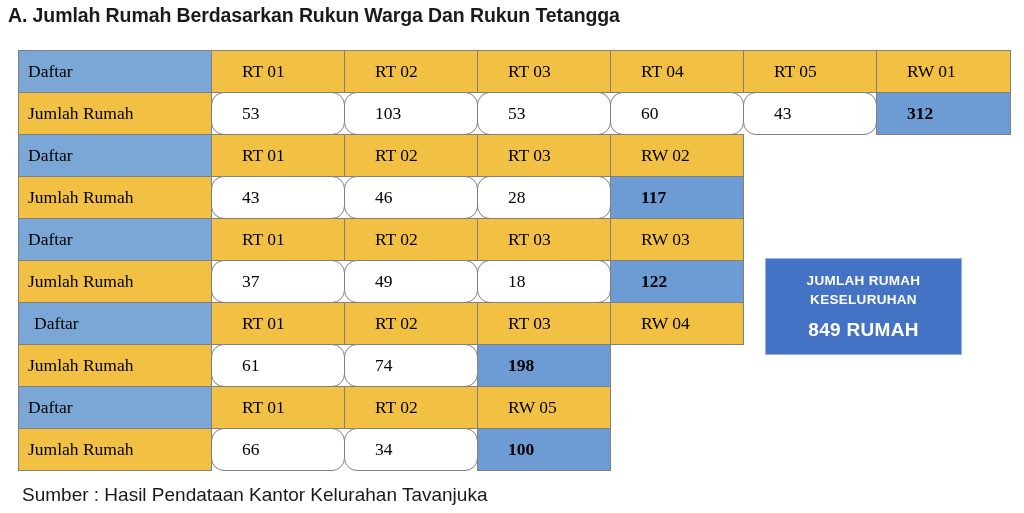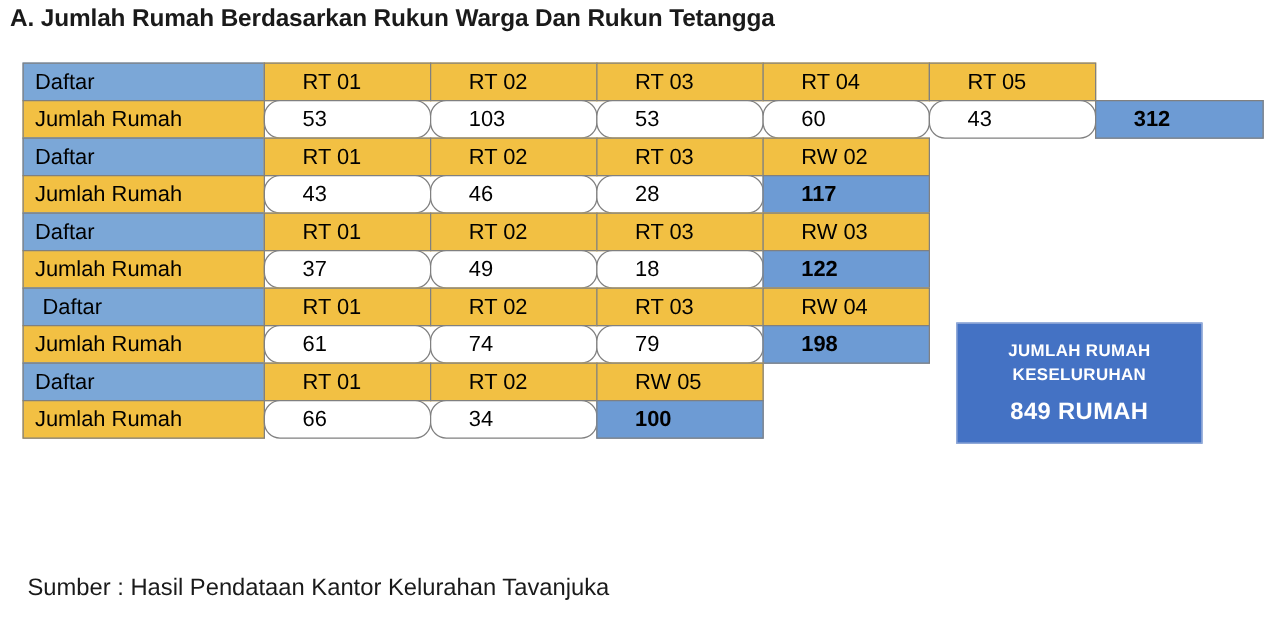--- a/index.html
+++ b/index.html
@@ -37,22 +37,23 @@
     top: 50px;
     width: 997px;
   }
 
   .rw-block {
     position: relative;
   }
 
   .tbl-row {
     display: flex;
-    height: 30px;
+    height: 42px;
     box-sizing: border-box;
+    font-family: Liberation Serif, serif;
   }
 
   .cell {
     box-sizing: border-box;
     border: 1px solid #808080;
     margin-right: -1px;
     margin-bottom: -1px;
     display: flex;
     align-items: center;
     padding-left: 9px;
@@ -108,41 +109,42 @@
     font-size: 13.5px;
     letter-spacing: 0.3px;
   }
   .summary-line { line-height: 1.35; }
   .summary-total { margin-top: 10px; font-size: 19px; }
 
   
   .source-note {
     position: absolute;
     left: 22px;
-    top: 460px;
+    top: 484px;
     font-size: 19px;
     color: #1a1a1a;
     white-space: nowrap;
   }
 </style>
 </head>
 <body>
 
 <div class="page-title">A. Jumlah Rumah Berdasarkan Rukun Warga Dan Rukun Tetangga</div>
 
 <div class="table-stack">
 
   <div class="rw-block">
     <div class="tbl-row">
       <div class="cell cell-label c-blue">Daftar</div>
       <div class="cell cell-data c-gold">RT 01</div>
       <div class="cell cell-data c-gold">RT 02</div>
       <div class="cell cell-data c-gold">RT 03</div>
       <div class="cell cell-data c-gold">RT 04</div>
       <div class="cell cell-data c-gold">RT 05</div>
+      <div class="cell cell-data wide c-gold">RW 01</div>
     </div>
     <div class="tbl-row">
       <div class="cell cell-label c-gold">Jumlah Rumah</div>
       <div class="cell cell-data c-white">53</div>
       <div class="cell cell-data c-white">103</div>
       <div class="cell cell-data c-white">53</div>
       <div class="cell cell-data c-white">60</div>
       <div class="cell cell-data c-white">43</div>
       <div class="cell cell-data wide total">312</div>
     </div>
@@ -187,21 +189,20 @@
       <div class="cell cell-label c-blue indent">Daftar</div>
       <div class="cell cell-data c-gold">RT 01</div>
       <div class="cell cell-data c-gold">RT 02</div>
       <div class="cell cell-data c-gold">RT 03</div>
       <div class="cell cell-data c-gold">RW 04</div>
     </div>
     <div class="tbl-row">
       <div class="cell cell-label c-gold">Jumlah Rumah</div>
       <div class="cell cell-data c-white">61</div>
       <div class="cell cell-data c-white">74</div>
-      <div class="cell cell-data c-white">79</div>
       <div class="cell cell-data total">198</div>
     </div>
   </div>
 
   <div class="rw-block">
     <div class="tbl-row">
       <div class="cell cell-label c-blue">Daftar</div>
       <div class="cell cell-data c-gold">RT 01</div>
       <div class="cell cell-data c-gold">RT 02</div>
       <div class="cell cell-data c-gold">RW 05</div>

